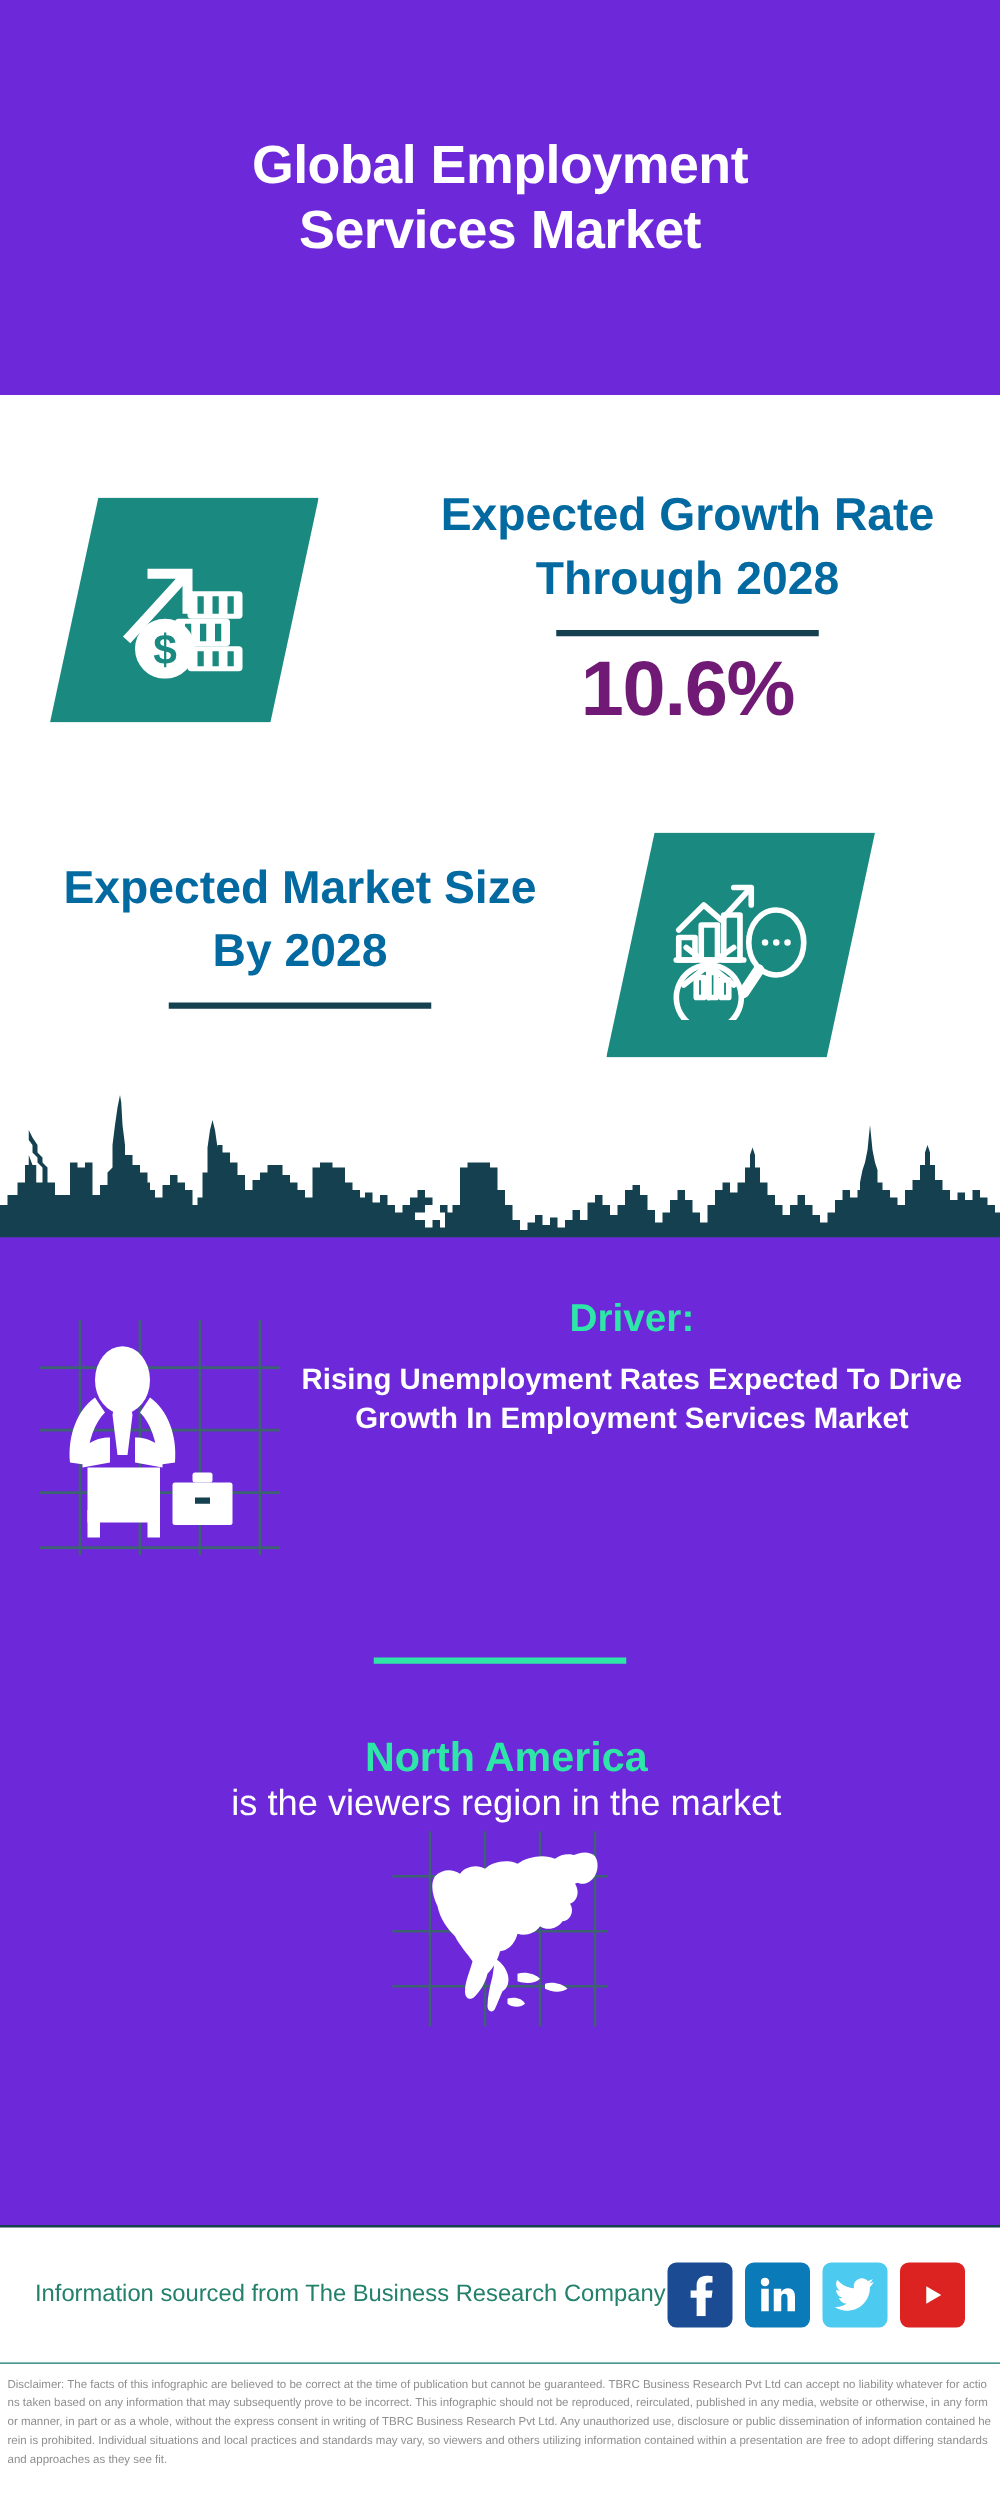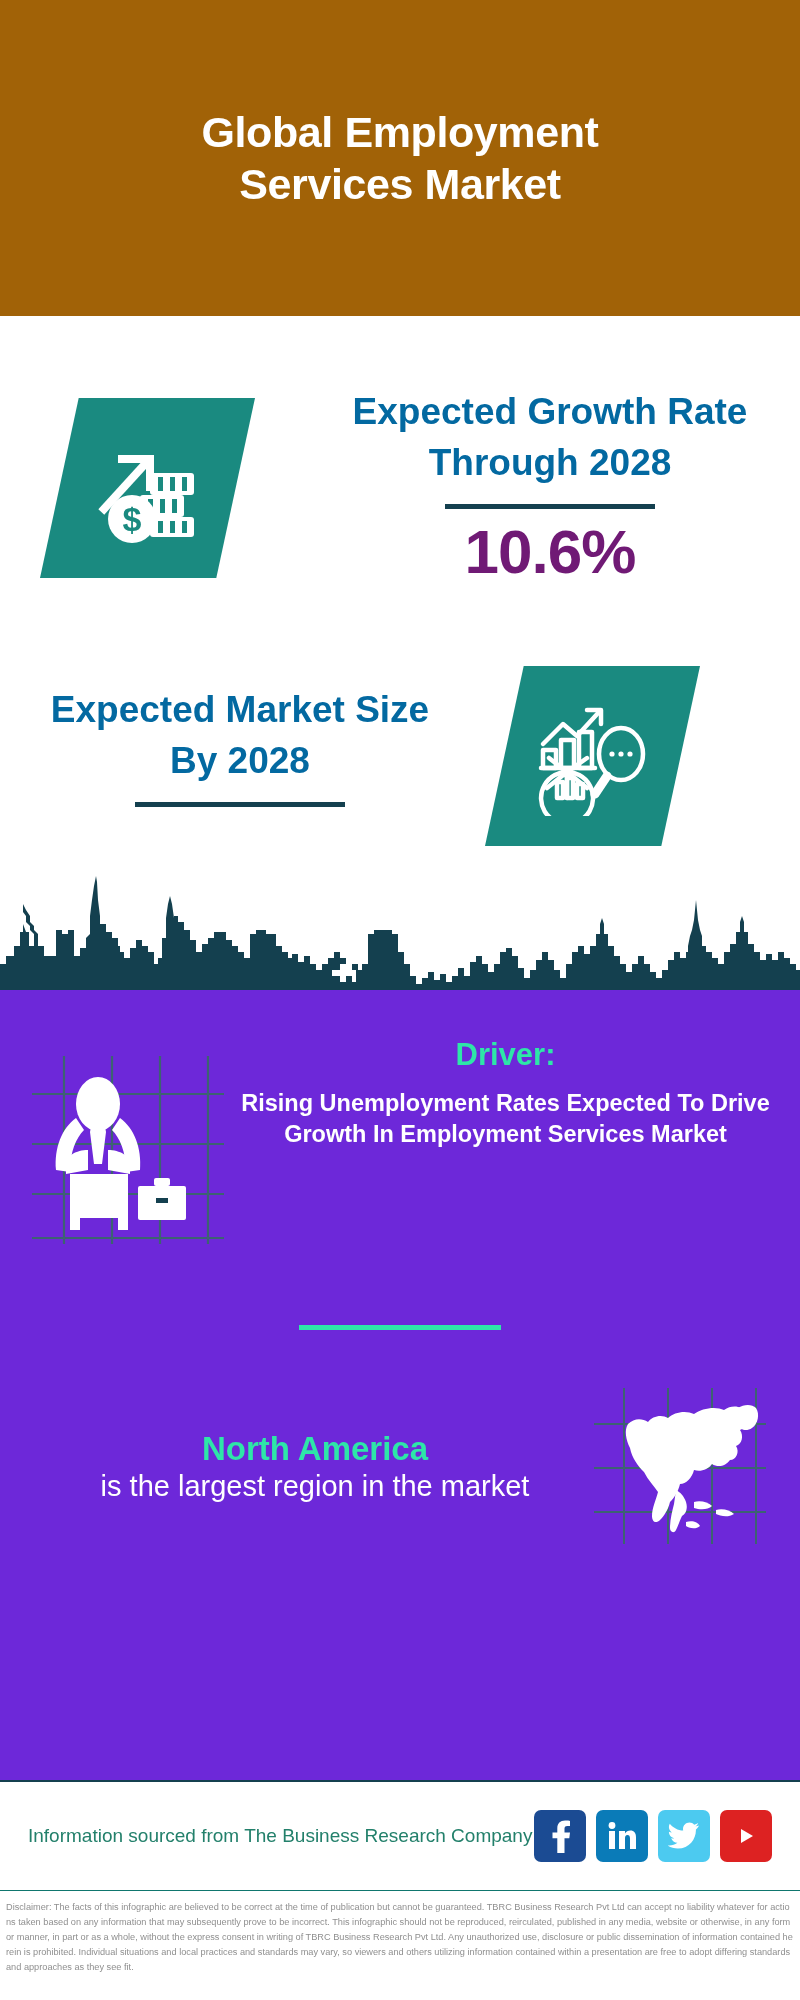--- a/index.html
+++ b/index.html
@@ -9,21 +9,21 @@
     background:#ffffff;
     width:800px;
     height:2000px;
     overflow:hidden;
   }
   .page { width:800px; height:2000px; position:relative; background:#fff; }
 
   
   .header {
     height:316px;
-    background:#a16207;
+    background:#6d28d9;
     display:flex; align-items:center; justify-content:center;
     padding:0 110px;
   }
   .header-title {
     color:#ffffff;
     font-size:43px;
     font-weight:bold;
     line-height:1.22;
     text-align:center;
     letter-spacing:-0.4px;
@@ -103,20 +103,21 @@
   }
 
   .mid-rule {
     width:202px; height:5px; background:#2ee6a8;
     margin:74px auto 0 auto;
   }
 
   .region {
     display:flex; align-items:center;
     padding:56px 30px 0 30px;
+    flex-direction:column;
   }
   .region-text { flex:1; text-align:center; padding-left:10px; }
   .region-name {
     color:#2ee6a8; font-weight:bold; font-size:33px; line-height:1.15;
   }
   .region-sub {
     color:#ffffff; font-size:29px; line-height:1.3; font-weight:normal;
   }
   .region-icon { width:180px; flex:0 0 180px; }
 
@@ -264,21 +265,21 @@
         <div class="driver-heading">Driver:</div>
         <div class="driver-body">Rising Unemployment Rates Expected To Drive Growth In Employment Services Market</div>
       </div>
     </div>
 
     <div class="mid-rule"></div>
 
     <div class="region">
       <div class="region-text">
         <div class="region-name">North America</div>
-        <div class="region-sub">is the largest region in the market</div>
+        <div class="region-sub">is the viewers region in the market</div>
       </div>
       <div class="region-icon">
         <svg width="180" height="160" viewBox="0 0 180 160" aria-hidden="true">
           <g stroke="#3d6272" stroke-width="2" fill="none">
             <path d="M4 38 H176 M4 82 H176 M4 126 H176"></path>
             <path d="M34 2 V158 M78 2 V158 M122 2 V158 M166 2 V158"></path>
           </g>
           <g fill="#ffffff">
             <path d="M38 38 C44 32 52 32 58 36 C62 30 72 28 78 32 C84 26 96 24 104 28 C112 22 126 20 134 24 C142 18 152 20 156 26 C160 34 156 42 150 44 C154 50 152 58 146 60 C150 66 146 74 140 74 C136 80 128 82 122 78 C118 84 110 86 104 84 C102 92 96 98 90 98 C88 106 84 112 80 116 C78 124 74 130 70 134 C66 138 62 136 62 130 C62 122 66 114 68 106 C64 100 58 94 54 86 C48 80 42 72 40 62 C36 54 34 44 38 38 Z"></path>
             <path d="M86 104 C90 106 94 110 96 116 C98 122 96 128 92 130 C90 134 88 140 86 144 C84 148 80 146 80 142 C80 134 82 126 84 118 Z"></path>

